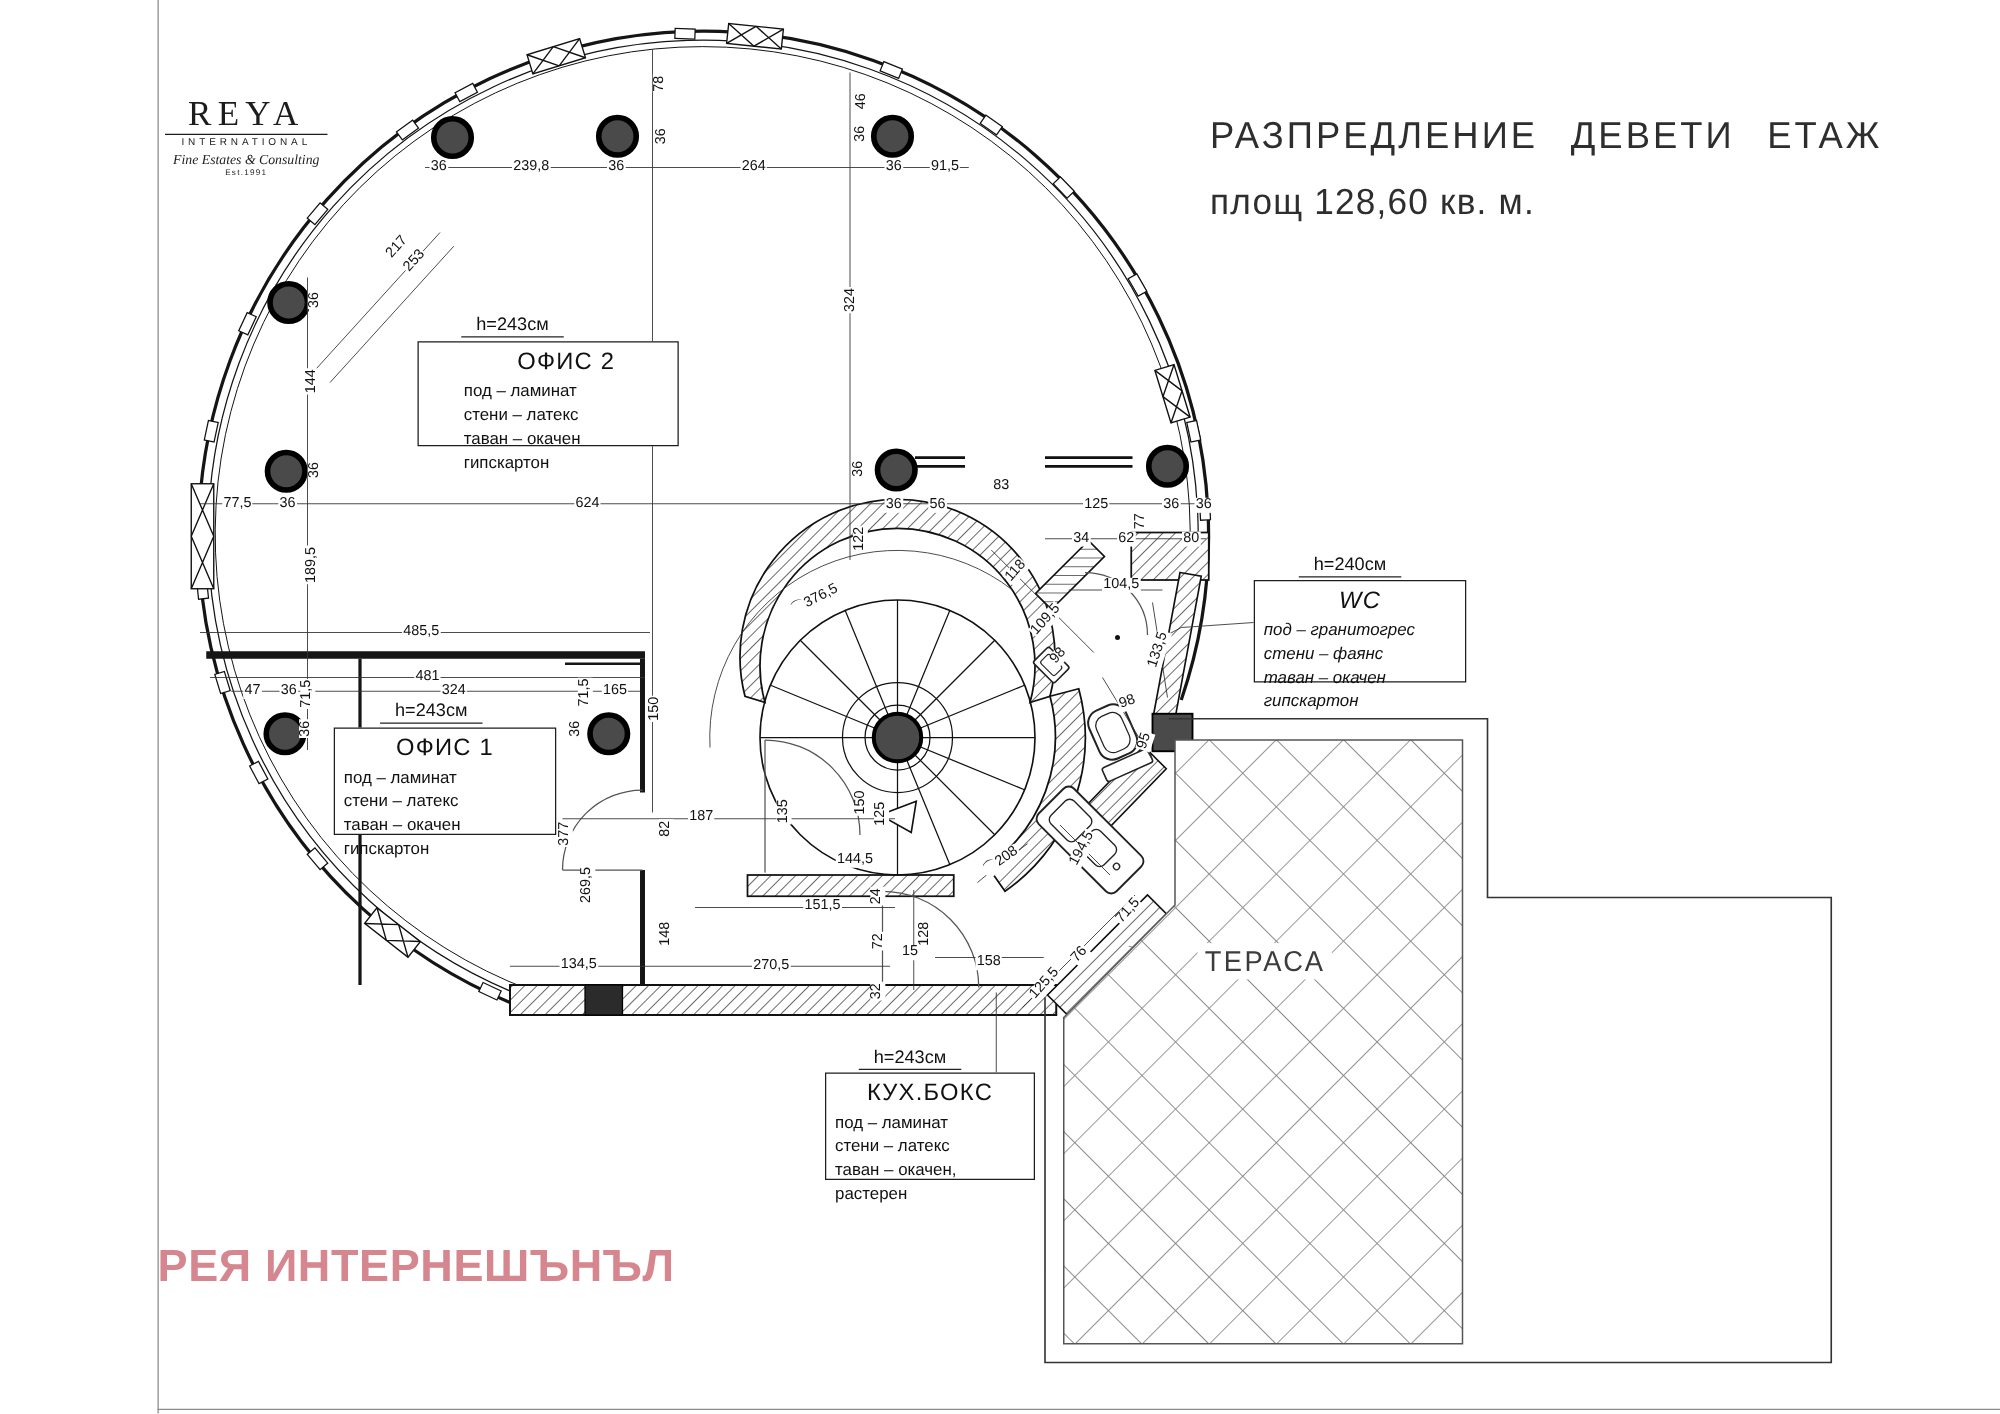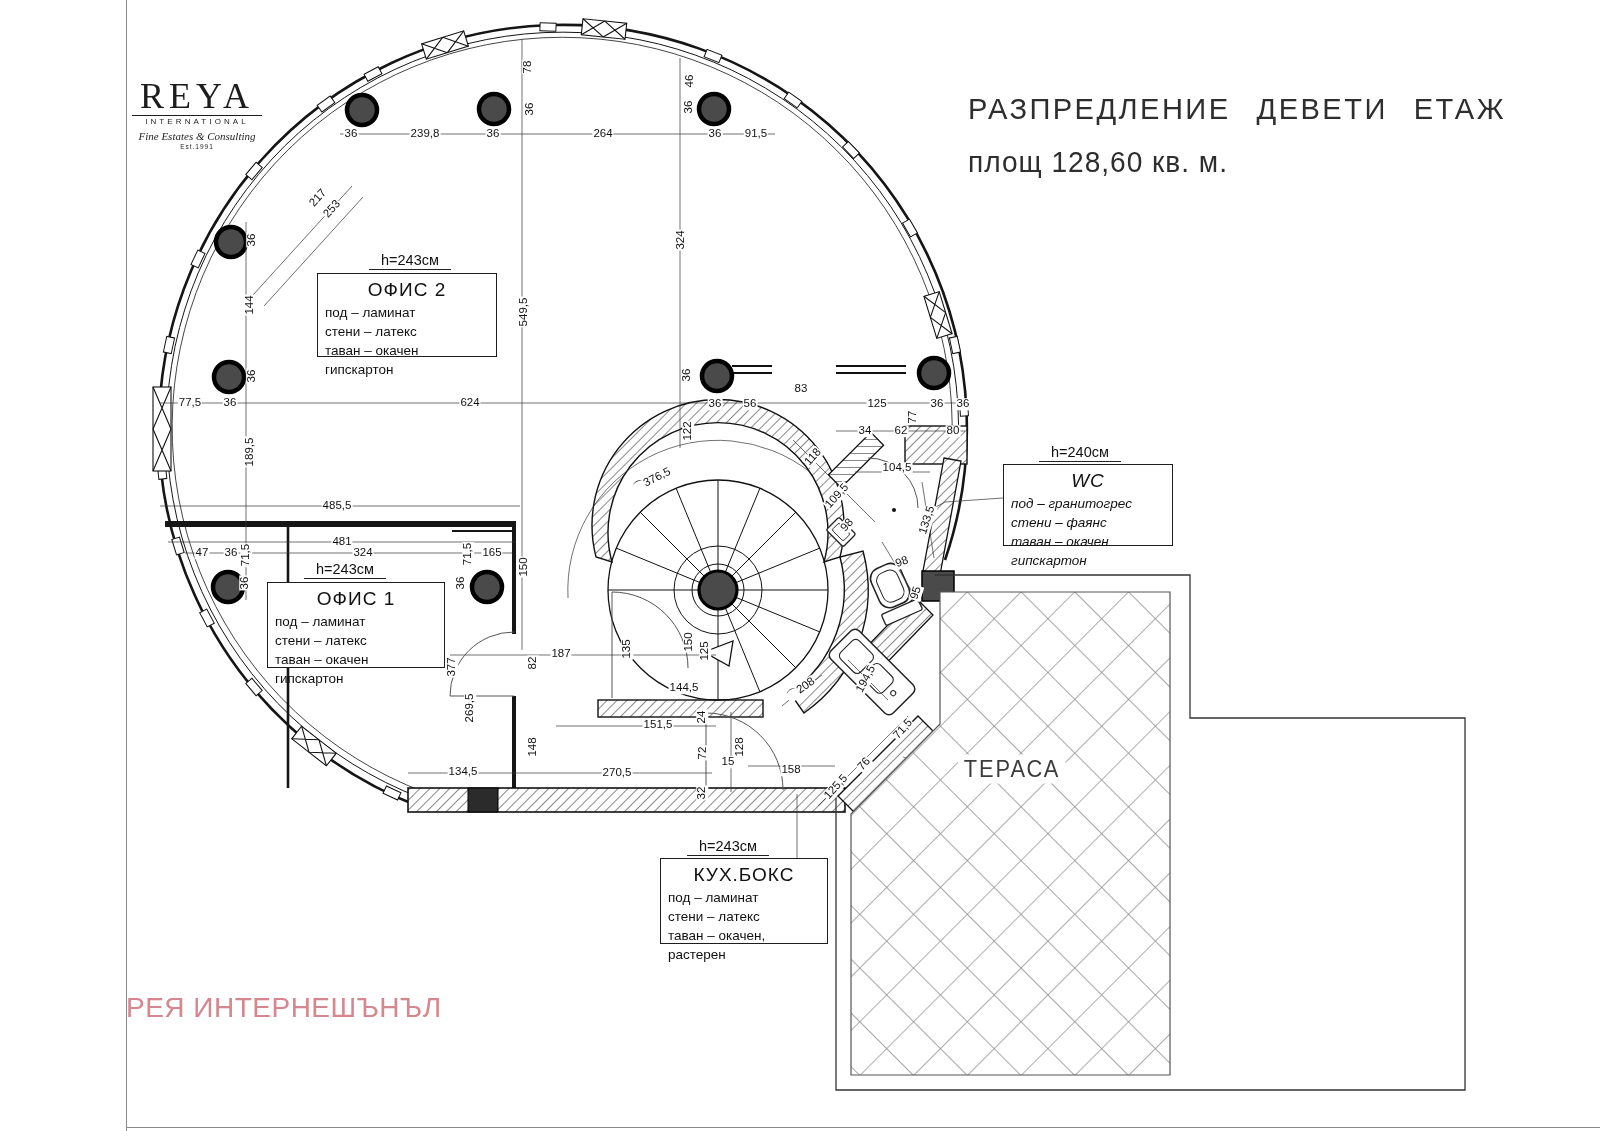--- a/index.html
+++ b/index.html
@@ -16,36 +16,36 @@
 
   
   .room-box{position:absolute;background:#fff;border:1.4px solid #1d1d1d;z-index:3;}
   .room-box .rname{font-size:19px;text-align:center;margin:5px 4px 2px;letter-spacing:1px;color:#111;}
   .room-box .spec{font-size:13.5px;line-height:1.42;padding:0 7px;color:#111;}
   .h-label{position:absolute;z-index:3;font-size:14.5px;color:#111;background:#fff;
            padding:0 12px 1px;border-bottom:1.2px solid #222;transform:translate(-50%,-100%);white-space:nowrap;}
 
   
   #logo{position:absolute;left:132px;top:78px;width:130px;text-align:center;z-index:3;color:#1c1c1c;}
-  #logo .brand{font-family:"Liberation Serif",serif;font-size:36px;letter-spacing:5px;line-height:1;}
+  #logo .brand{font-family:"Liberation Serif",serif;font-size:28px;letter-spacing:5px;line-height:1;}
   #logo .sub{font-size:8px;letter-spacing:3.1px;margin-top:1px;border-top:1px solid #1c1c1c;padding-top:1px;}
   #logo .tagline{font-family:"Liberation Serif",serif;font-style:italic;font-size:11px;margin-top:4px;}
   #logo .est{font-size:6.5px;letter-spacing:1px;margin-top:1px;}
 
   
   #title-block{position:absolute;left:968px;top:92px;z-index:3;color:#2e2e2e;transform:scaleX(.97);transform-origin:left top;}
   #title-block .t1{font-size:30px;font-weight:400;letter-spacing:2.5px;word-spacing:16px;white-space:nowrap;}
   #title-block .t2{font-size:29px;font-weight:400;letter-spacing:1px;margin-top:20px;white-space:nowrap;}
 
   
   #terrace-label{position:absolute;left:1012px;top:769px;transform:translate(-50%,-50%) scaleX(.95);
      font-size:23px;letter-spacing:2px;color:#3c3c3c;background:#fff;padding:1px 6px;z-index:2;white-space:nowrap;}
 
   
-  #watermark{position:absolute;left:126px;top:992px;z-index:5;font-size:28px;font-weight:400;
+  #watermark{position:absolute;left:126px;top:992px;z-index:5;font-size:36px;font-weight:700;
      letter-spacing:.5px;color:var(--wm,#d5868e);white-space:nowrap;}
 </style>
 </head>
 <body>
 <div id="page">
 
 <div class="frame-v"></div>
 <div class="frame-h"></div>
 
 <svg id="plan-svg" width="1600" height="1131" viewBox="0 0 1600 1131">
@@ -285,21 +285,21 @@
   <div class="tagline">Fine Estates &amp; Consulting</div>
   <div class="est">Est.1991</div>
 </div>
 
 <div id="title-block">
   <div class="t1">РАЗПРЕДЛЕНИЕ ДЕВЕТИ ЕТАЖ</div>
   <div class="t2">площ 128,60 кв. м.</div>
 </div>
 
 <div class="h-label" style="left:410px;top:270px;">h=243см</div>
-<div class="room-box" style="left:317px;top:273px;width:178px;height:82px;">
+<div class="room-box" style="left:334px;top:273px;width:178px;height:82px;padding-left:29px;">
   <div class="rname">ОФИС 2</div>
   <div class="spec">под – ламинат</div>
   <div class="spec">стени – латекс</div>
   <div class="spec">таван – окачен гипскартон</div>
 </div>
 
 <div class="h-label" style="left:345px;top:579px;">h=243см</div>
 <div class="room-box" style="left:267px;top:582px;width:176px;height:84px;">
   <div class="rname">ОФИС 1</div>
   <div class="spec">под – ламинат</div>

